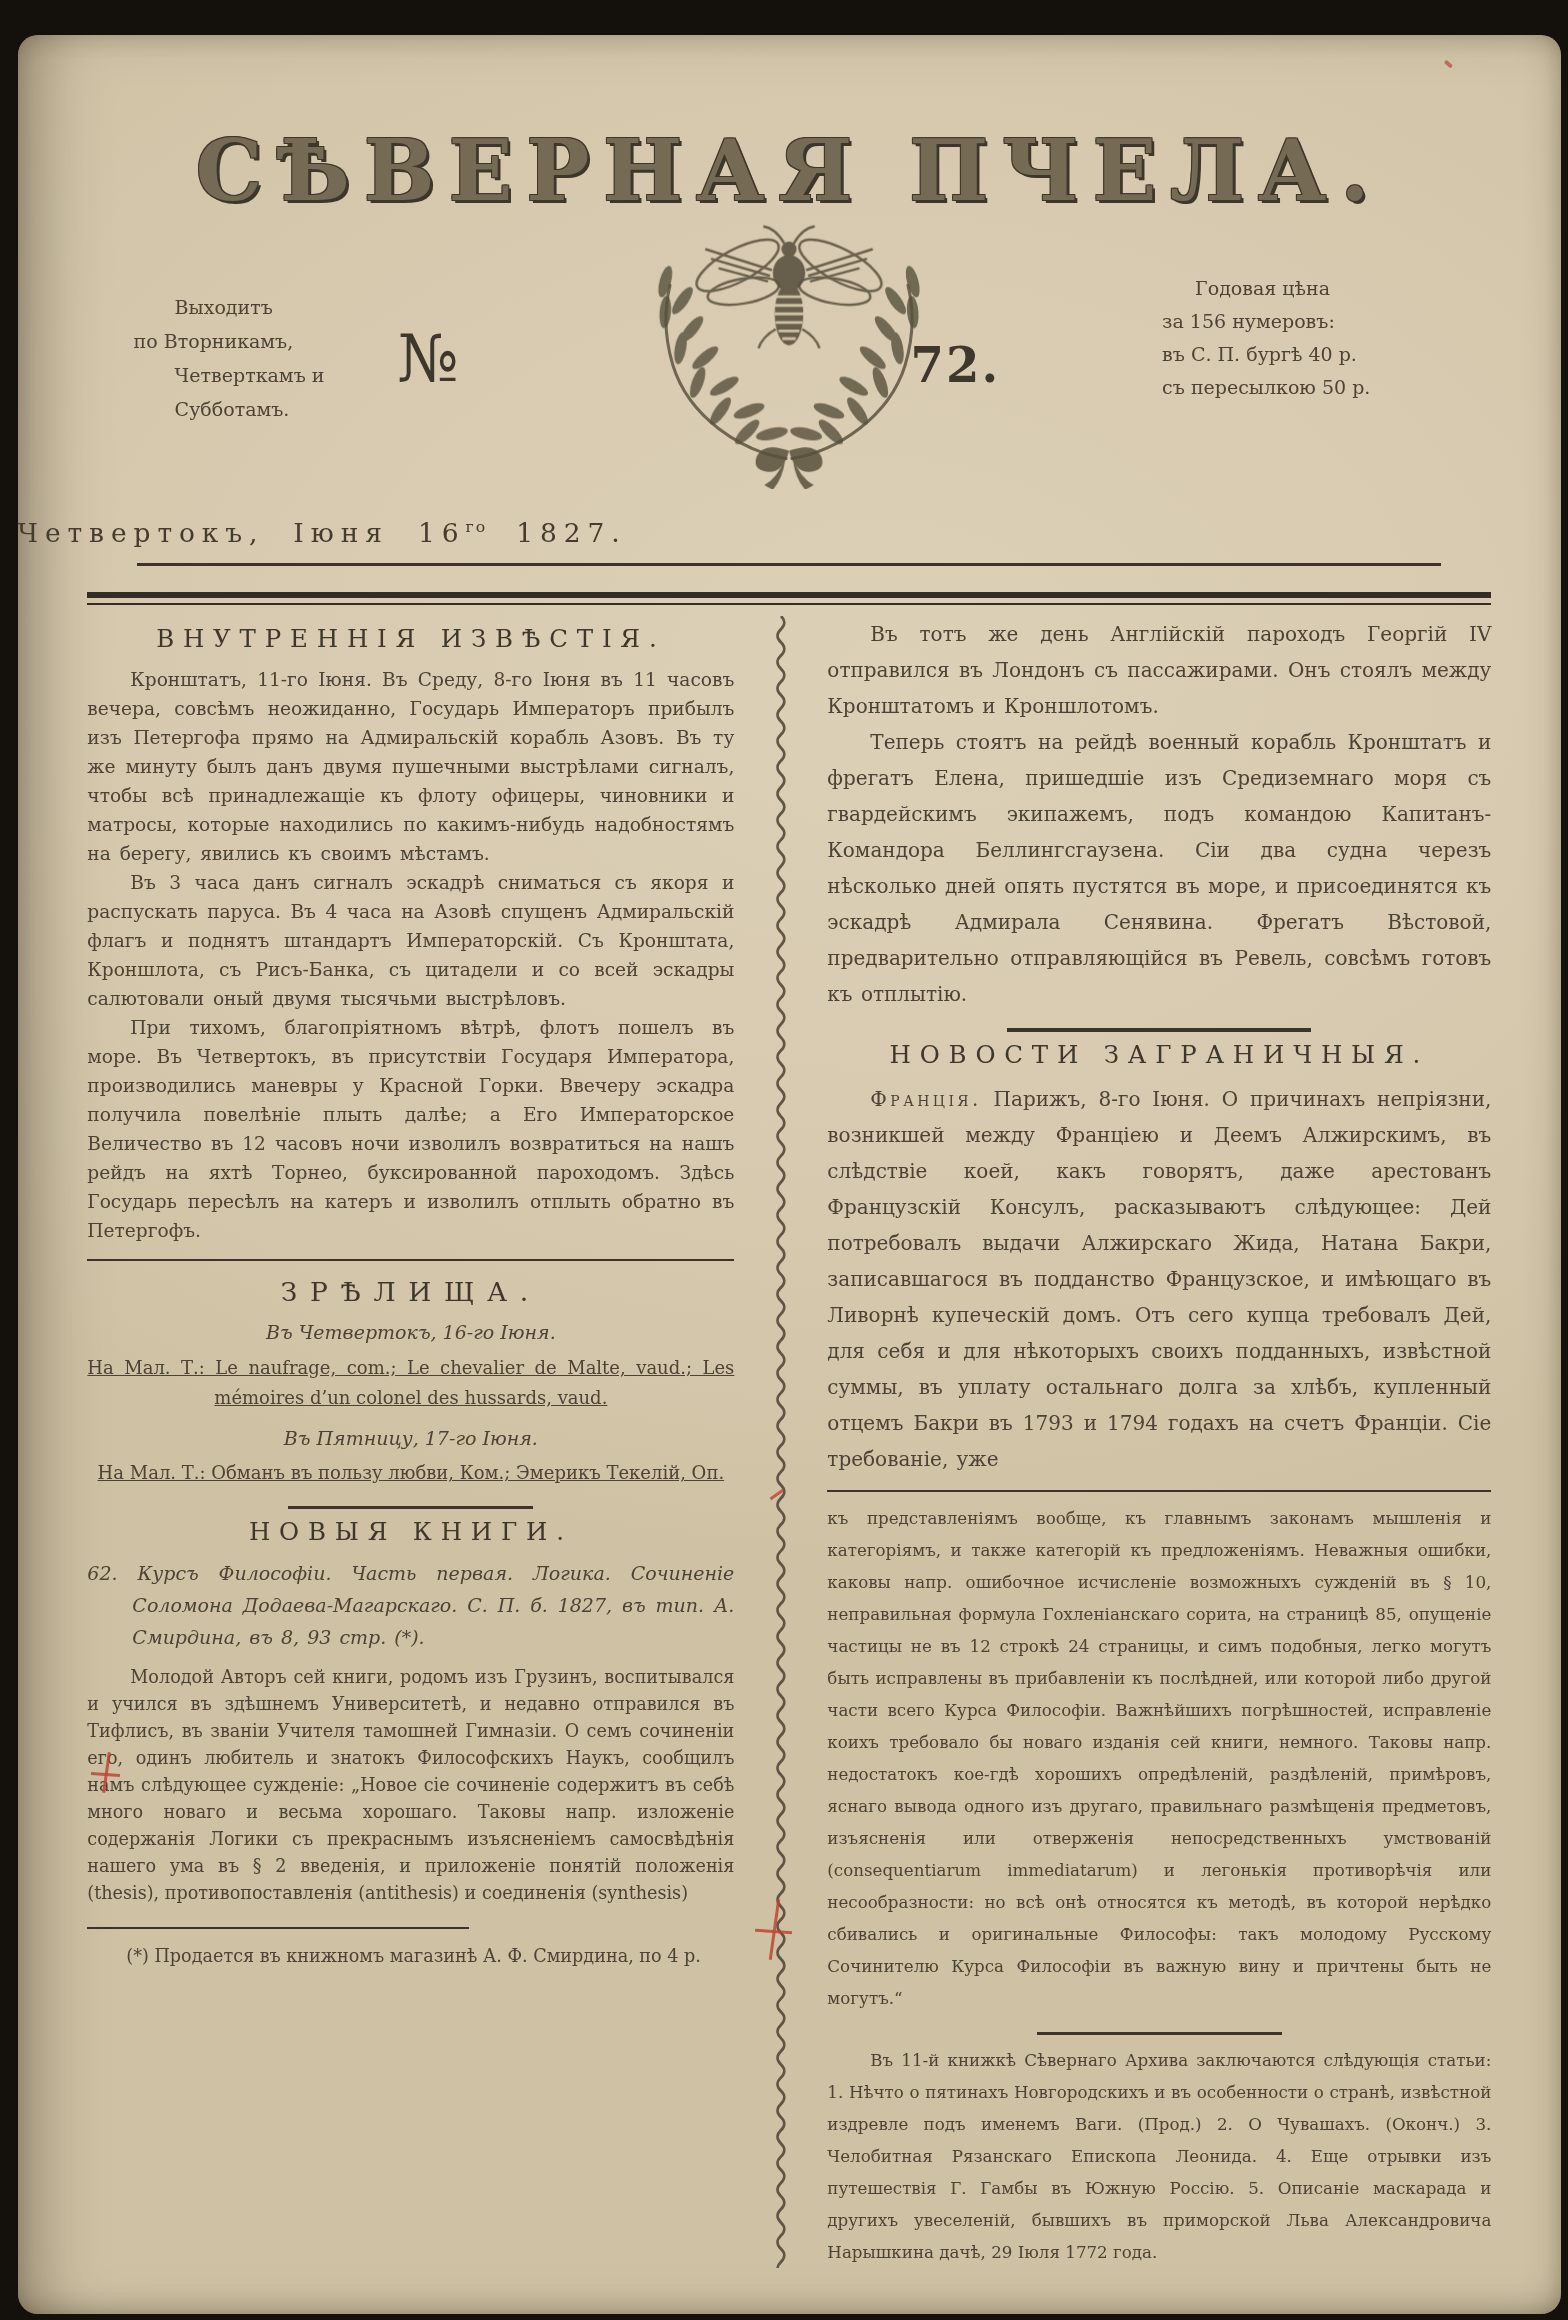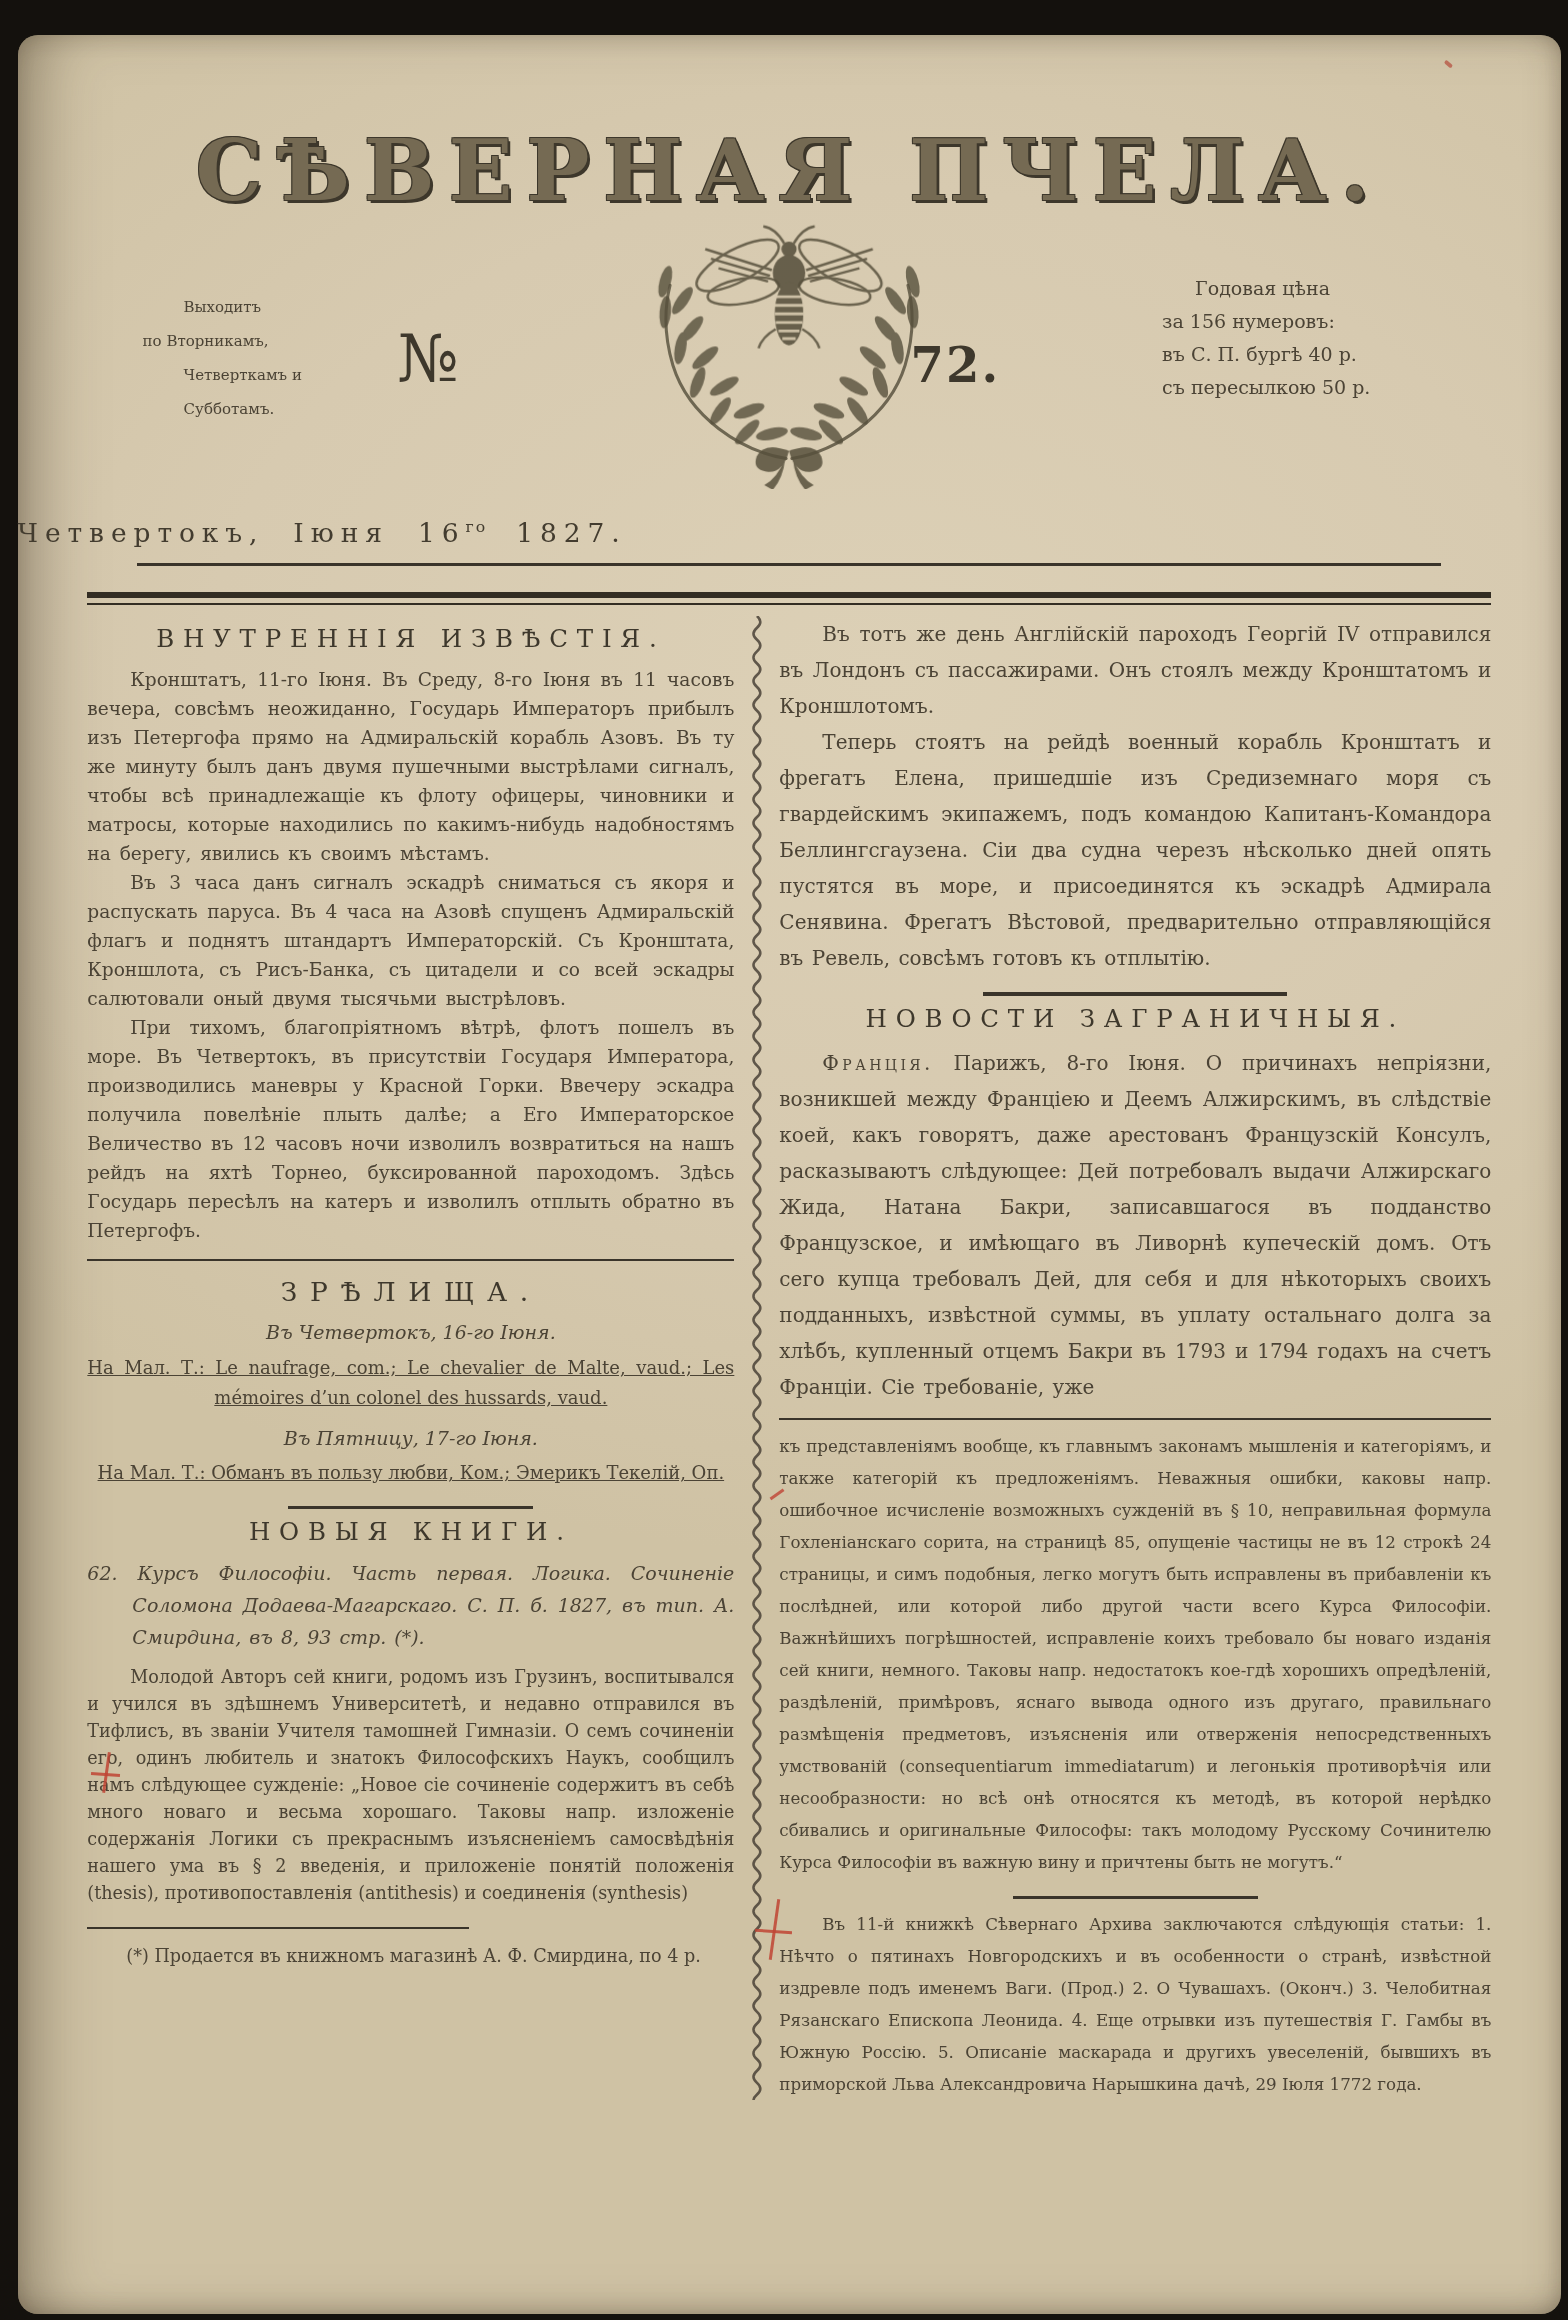--- a/index.html
+++ b/index.html
@@ -12,37 +12,37 @@
                inset 0 -13.7px 29px -15.7px rgba(62,50,33,.35), inset 0 9.8px 25.5px -13.7px rgba(62,50,33,.25);
     padding-top:53px;
     border-radius:20px;
   }
   .masthead{
     margin:41px 0 0; text-align:center; font-size:84px; line-height:1; font-weight:bold;
     letter-spacing:13.7px; color:#756a53;
     text-shadow:2.9px 2.9px 0 #3d372b, 1px 1px 0 #3d372b, -1px -1px 0 #3d372b, 1px -1px 0 #3d372b, -1px 1px 0 #3d372b;
   }
   .header-row{position:relative;height:257px;margin-top:13.7px;}
-  .schedule{position:absolute;left:125px;top:63px;width:314px;font-size:15px;line-height:34px;}
+  .schedule{position:absolute;left:116px;top:63px;width:314px;font-size:19px;line-height:34px;}
   .schedule .ind{padding-left:41px;}
   .no-sign{position:absolute;left:380px;top:94px;font-size:65px;color:#3e382c;}
   .bee-wrap{position:absolute;left:50%;top:-13.7px;transform:translateX(-50%);}
   .issue-num{position:absolute;left:893px;top:110px;font-size:48px;font-weight:bold;color:#3e382c;letter-spacing:2px;}
   .price{position:absolute;right:76px;top:45px;width:323px;font-size:19px;line-height:33px;}
   .price .ind{padding-left:33px;}
   .dateline{margin-top:33px;text-align:left;font-size:26.5px;letter-spacing:6.9px;word-spacing:13.7px;color:#43"3c2f";color:#433c2f;}
   .dateline sup{font-size:15.7px;letter-spacing:2px;}
   .rule{background:#3a342a;height:2px;}
   .rule-under-date{width:1304px;margin:15.7px auto 0;height:2.9px;}
   .memorial{
     width:1400px;margin:19.6px auto 0;font-size:16px;line-height:38px;letter-spacing:1.6px;
     text-align:justify;padding-left:31px;text-indent:-31px;color:#534b3c;
   }
   .double-rule{width:1404px;margin:25.5px auto 0;height:4.9px;border-top:6.9px solid #332d23;border-bottom:2px solid #332d23;background:transparent;}
-  .columns{display:flex;width:1404px;margin:11.8px auto 0;align-items:stretch;}
+  .columns{display:flex;width:1404px;margin:11.8px auto 0;align-items:stretch;gap:24px;}
   .col-left{width:647px;}
   .col-right{flex:1;}
   .divider{width:45px;display:flex;justify-content:center;}
   .divider svg{height:100%;}
   .sec-head{font-weight:normal;text-align:center;font-size:24.5px;letter-spacing:8.8px;color:#3e382c;margin:7.8px 0 11.8px;}
   .h-spect{font-size:26.5px;letter-spacing:12.7px;margin:15.7px 0 9.8px;}
   p{margin:0;}
   .bt{font-size:18.6px;line-height:29px;text-align:justify;word-spacing:2.9px;}
   .bt2{font-size:20px;line-height:36px;text-align:justify;word-spacing:2px;}
   .indent{text-indent:43px;}

